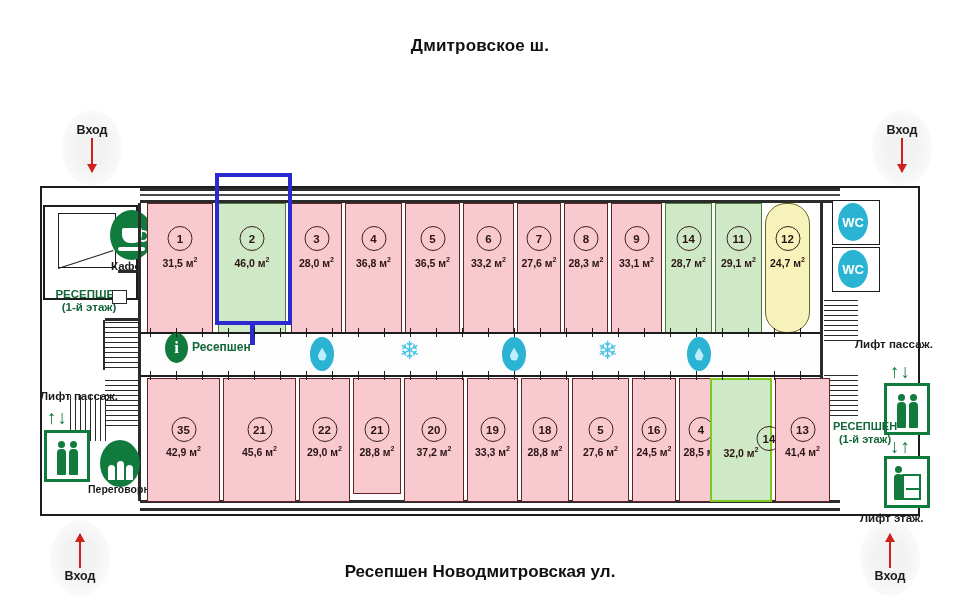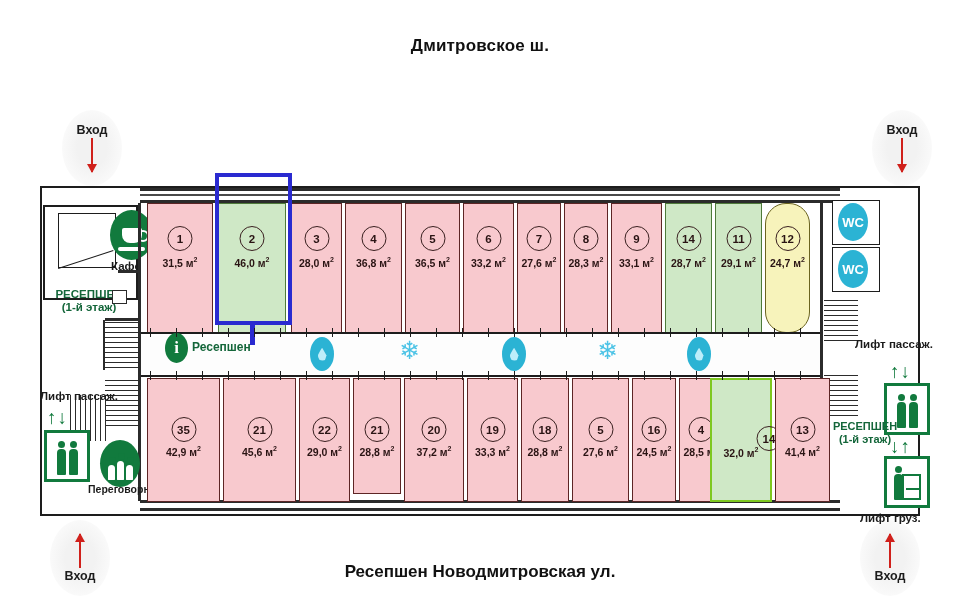--- a/index.html
+++ b/index.html
@@ -230,21 +230,21 @@
     <span>РЕСЕПШЕН</span><br>
     <span>(1-й этаж)</span>
   </div>
 
   <div class="arrows2" style="left:890px;top:437px;">↓↑</div>
   <div class="sign sign-cargo" style="left:884px;top:456px;">
     <div class="person" style="position:absolute;left:7px;bottom:5px;"></div>
     <div style="position:absolute;right:6px;bottom:5px;width:15px;height:22px;border:2.5px solid #117a3d;"></div>
     <div style="position:absolute;right:6px;bottom:15px;width:15px;height:2.5px;background:#117a3d;"></div>
   </div>
-  <div class="lbl dark" style="left:860px;top:512px;">Лифт груз.</div>
+  <div class="lbl dark" style="left:860px;top:512px;">Лифт этаж.</div>
 
   <div id="top-units">
       <div class="room pink" style="left: 147px; top: 203px; width: 66px; height: 130px;">
         <div class="num" style="top: 22px;">1</div>
         <div class="area" style="top: 52px;">31,5 м<sup>2</sup></div>
       </div>
       <div class="room green" style="left: 218px; top: 203px; width: 68px; height: 130px;">
         <div class="num" style="top: 22px;">2</div>
         <div class="area" style="top: 52px;">46,0 м<sup>2</sup></div>
       </div>

